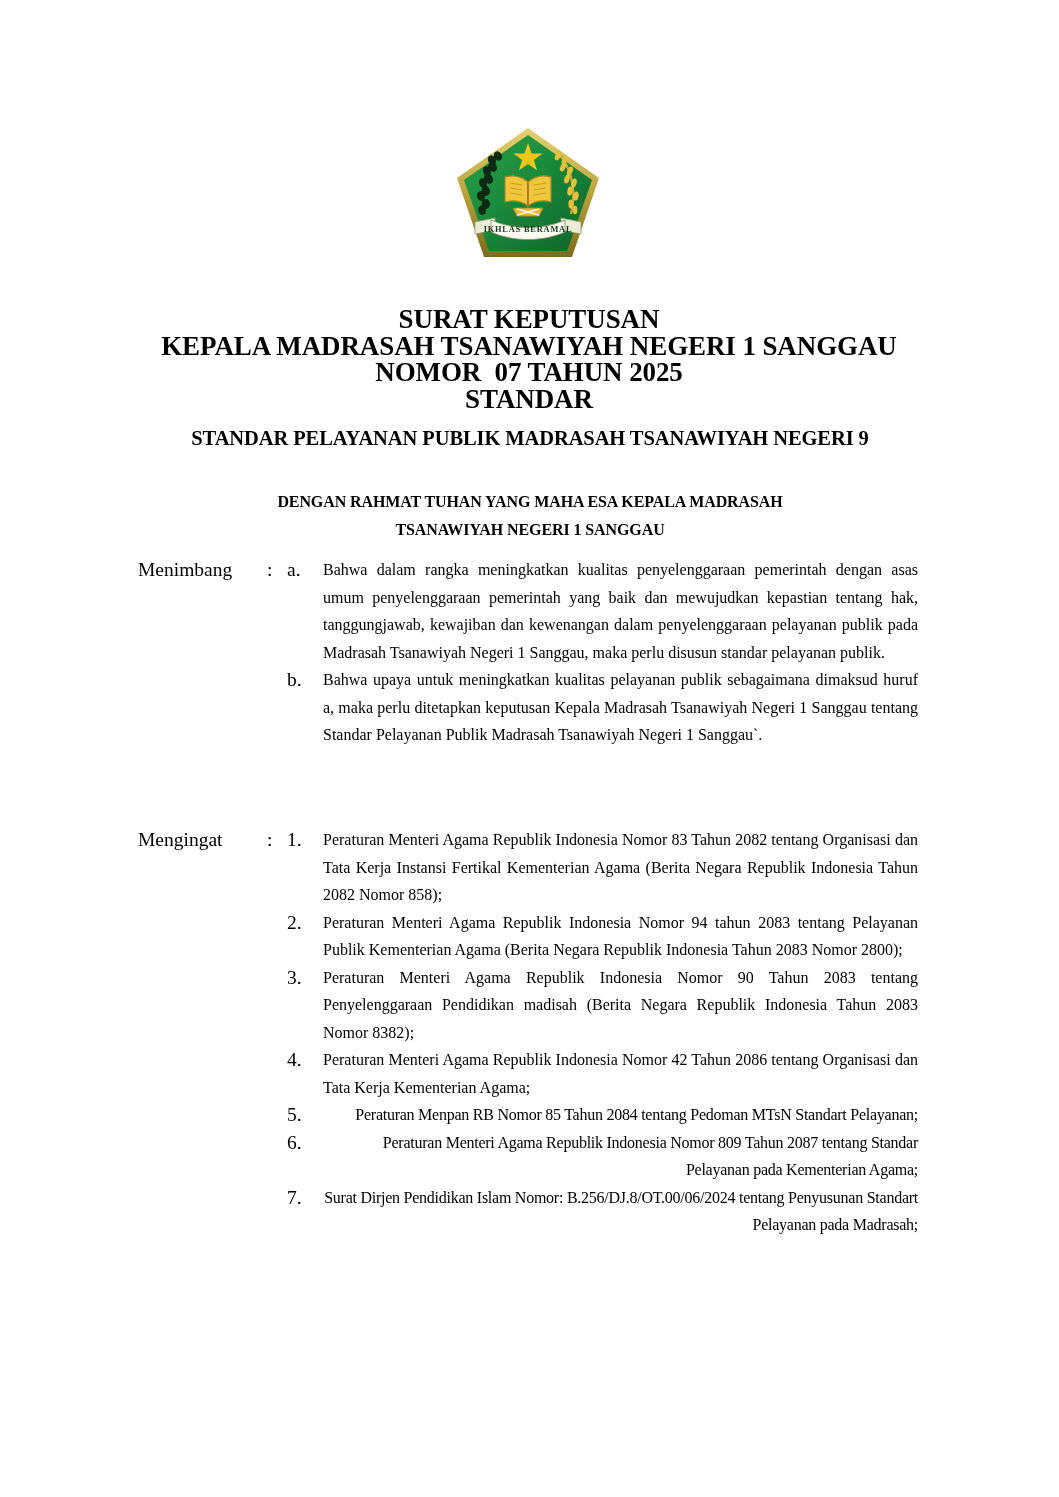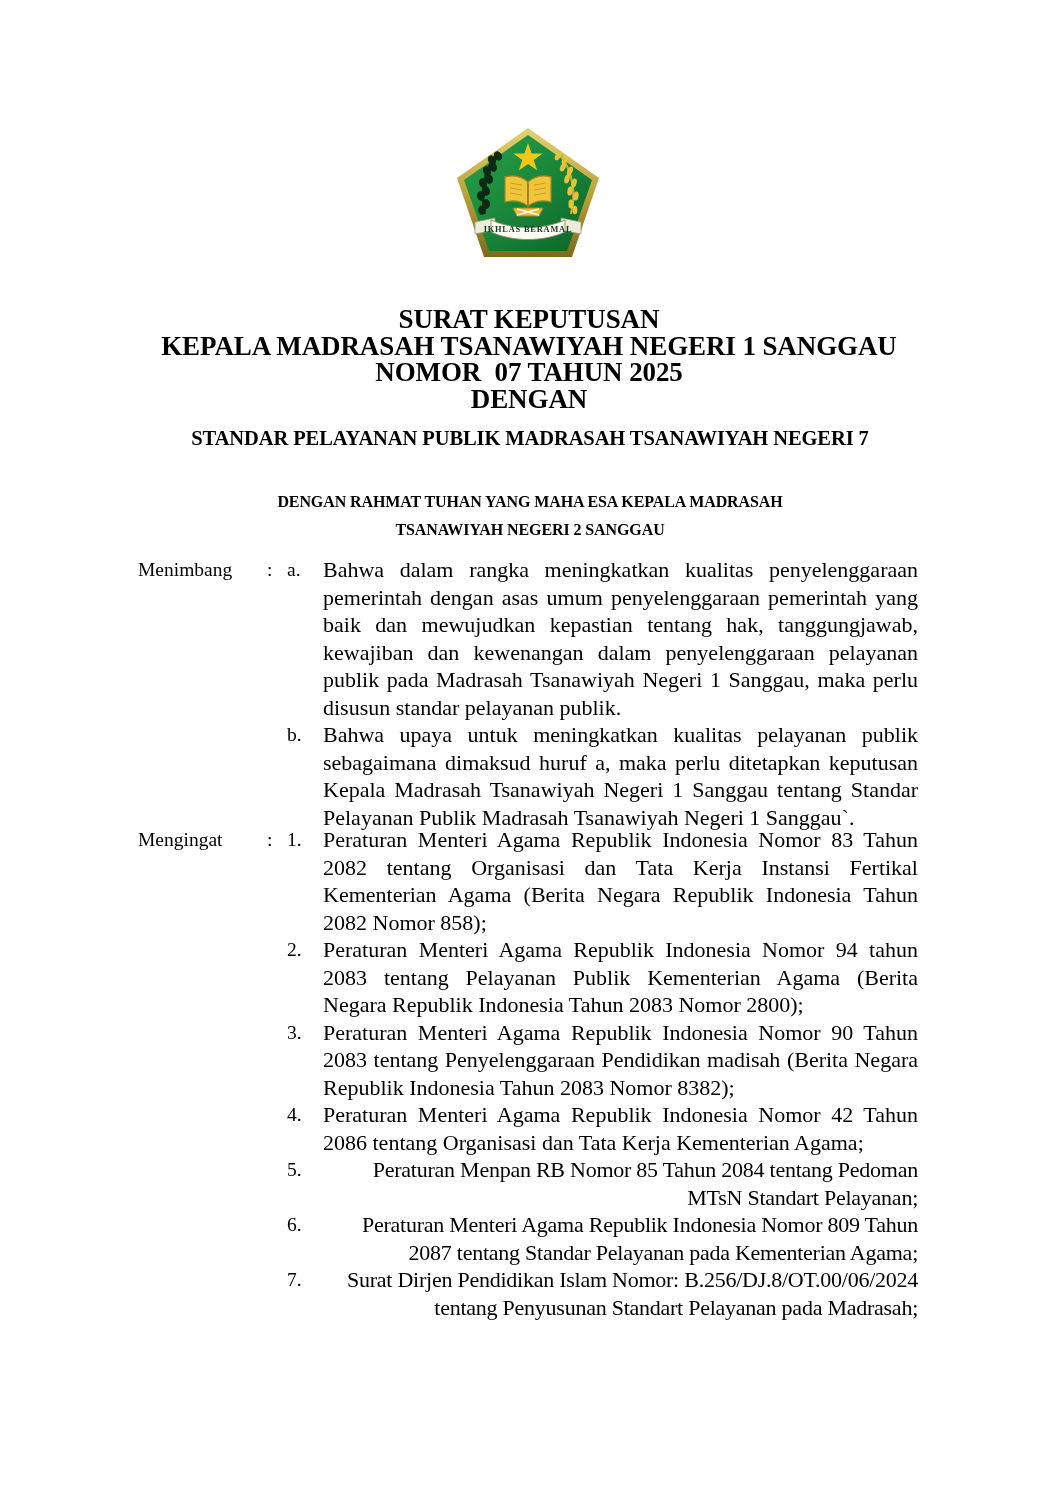--- a/index.html
+++ b/index.html
@@ -106,21 +106,21 @@
     align-items: flex-start;
   }
   .clause-marker {
     width: 36px;
     flex: 0 0 36px;
     font-size: 19.5px;
     line-height: 27.5px;
   }
   .clause-text {
     flex: 1 1 auto;
-    font-size: 22px;
+    font-size: 16px;
     line-height: 27.5px;
     text-align: justify;
     text-justify: inter-word;
     hyphens: none;
   }
   .clause-text.flush {
     text-align: right;
   }
   .clause-text.flush.tight {
     letter-spacing: -0.25px;
@@ -198,30 +198,30 @@
         <path d="M36,94 C58,104 88,104 110,94 L110,106 C88,116 58,116 36,106 Z" fill="#fbfbf2" stroke="#8f8f70" stroke-width="0.9"></path>
         <text x="73" y="106" font-family="'Liberation Serif', serif" font-size="8.4" font-weight="bold" fill="#14381d" text-anchor="middle" letter-spacing="0.8">IKHLAS BERAMAL</text>
       </g>
     </svg>
   </div>
 
   <div class="title-block">
     <div class="title-line">SURAT KEPUTUSAN</div>
     <div class="title-line">KEPALA MADRASAH TSANAWIYAH NEGERI 1 SANGGAU</div>
     <div class="title-line">NOMOR  07 TAHUN 2025</div>
-    <div class="title-line">DENGAN</div>
+    <div class="title-line">STANDAR</div>
   </div>
 
   <div class="subtitle-block">
-    <div class="subtitle-line">STANDAR PELAYANAN PUBLIK MADRASAH TSANAWIYAH NEGERI 7</div>
+    <div class="subtitle-line">STANDAR PELAYANAN PUBLIK MADRASAH TSANAWIYAH NEGERI 9</div>
   </div>
 
   <div class="decree-block">
     <div class="decree-line">DENGAN RAHMAT TUHAN YANG MAHA ESA KEPALA MADRASAH</div>
-    <div class="decree-line">TSANAWIYAH NEGERI 2 SANGGAU</div>
+    <div class="decree-line">TSANAWIYAH NEGERI 1 SANGGAU</div>
   </div>
 
   <div class="section sec-menimbang">
     <div class="sec-row">
       <div class="sec-label">Menimbang</div>
       <div class="sec-colon">:</div>
       <div class="sec-items">
         <div class="clause">
           <div class="clause-marker">a.</div>
           <div class="clause-text">Bahwa dalam rangka meningkatkan kualitas penyelenggaraan pemerintah dengan asas umum penyelenggaraan pemerintah yang baik dan mewujudkan kepastian tentang hak, tanggungjawab, kewajiban dan kewenangan dalam penyelenggaraan pelayanan publik pada Madrasah Tsanawiyah Negeri 1 Sanggau, maka perlu disusun standar pelayanan publik.</div>

